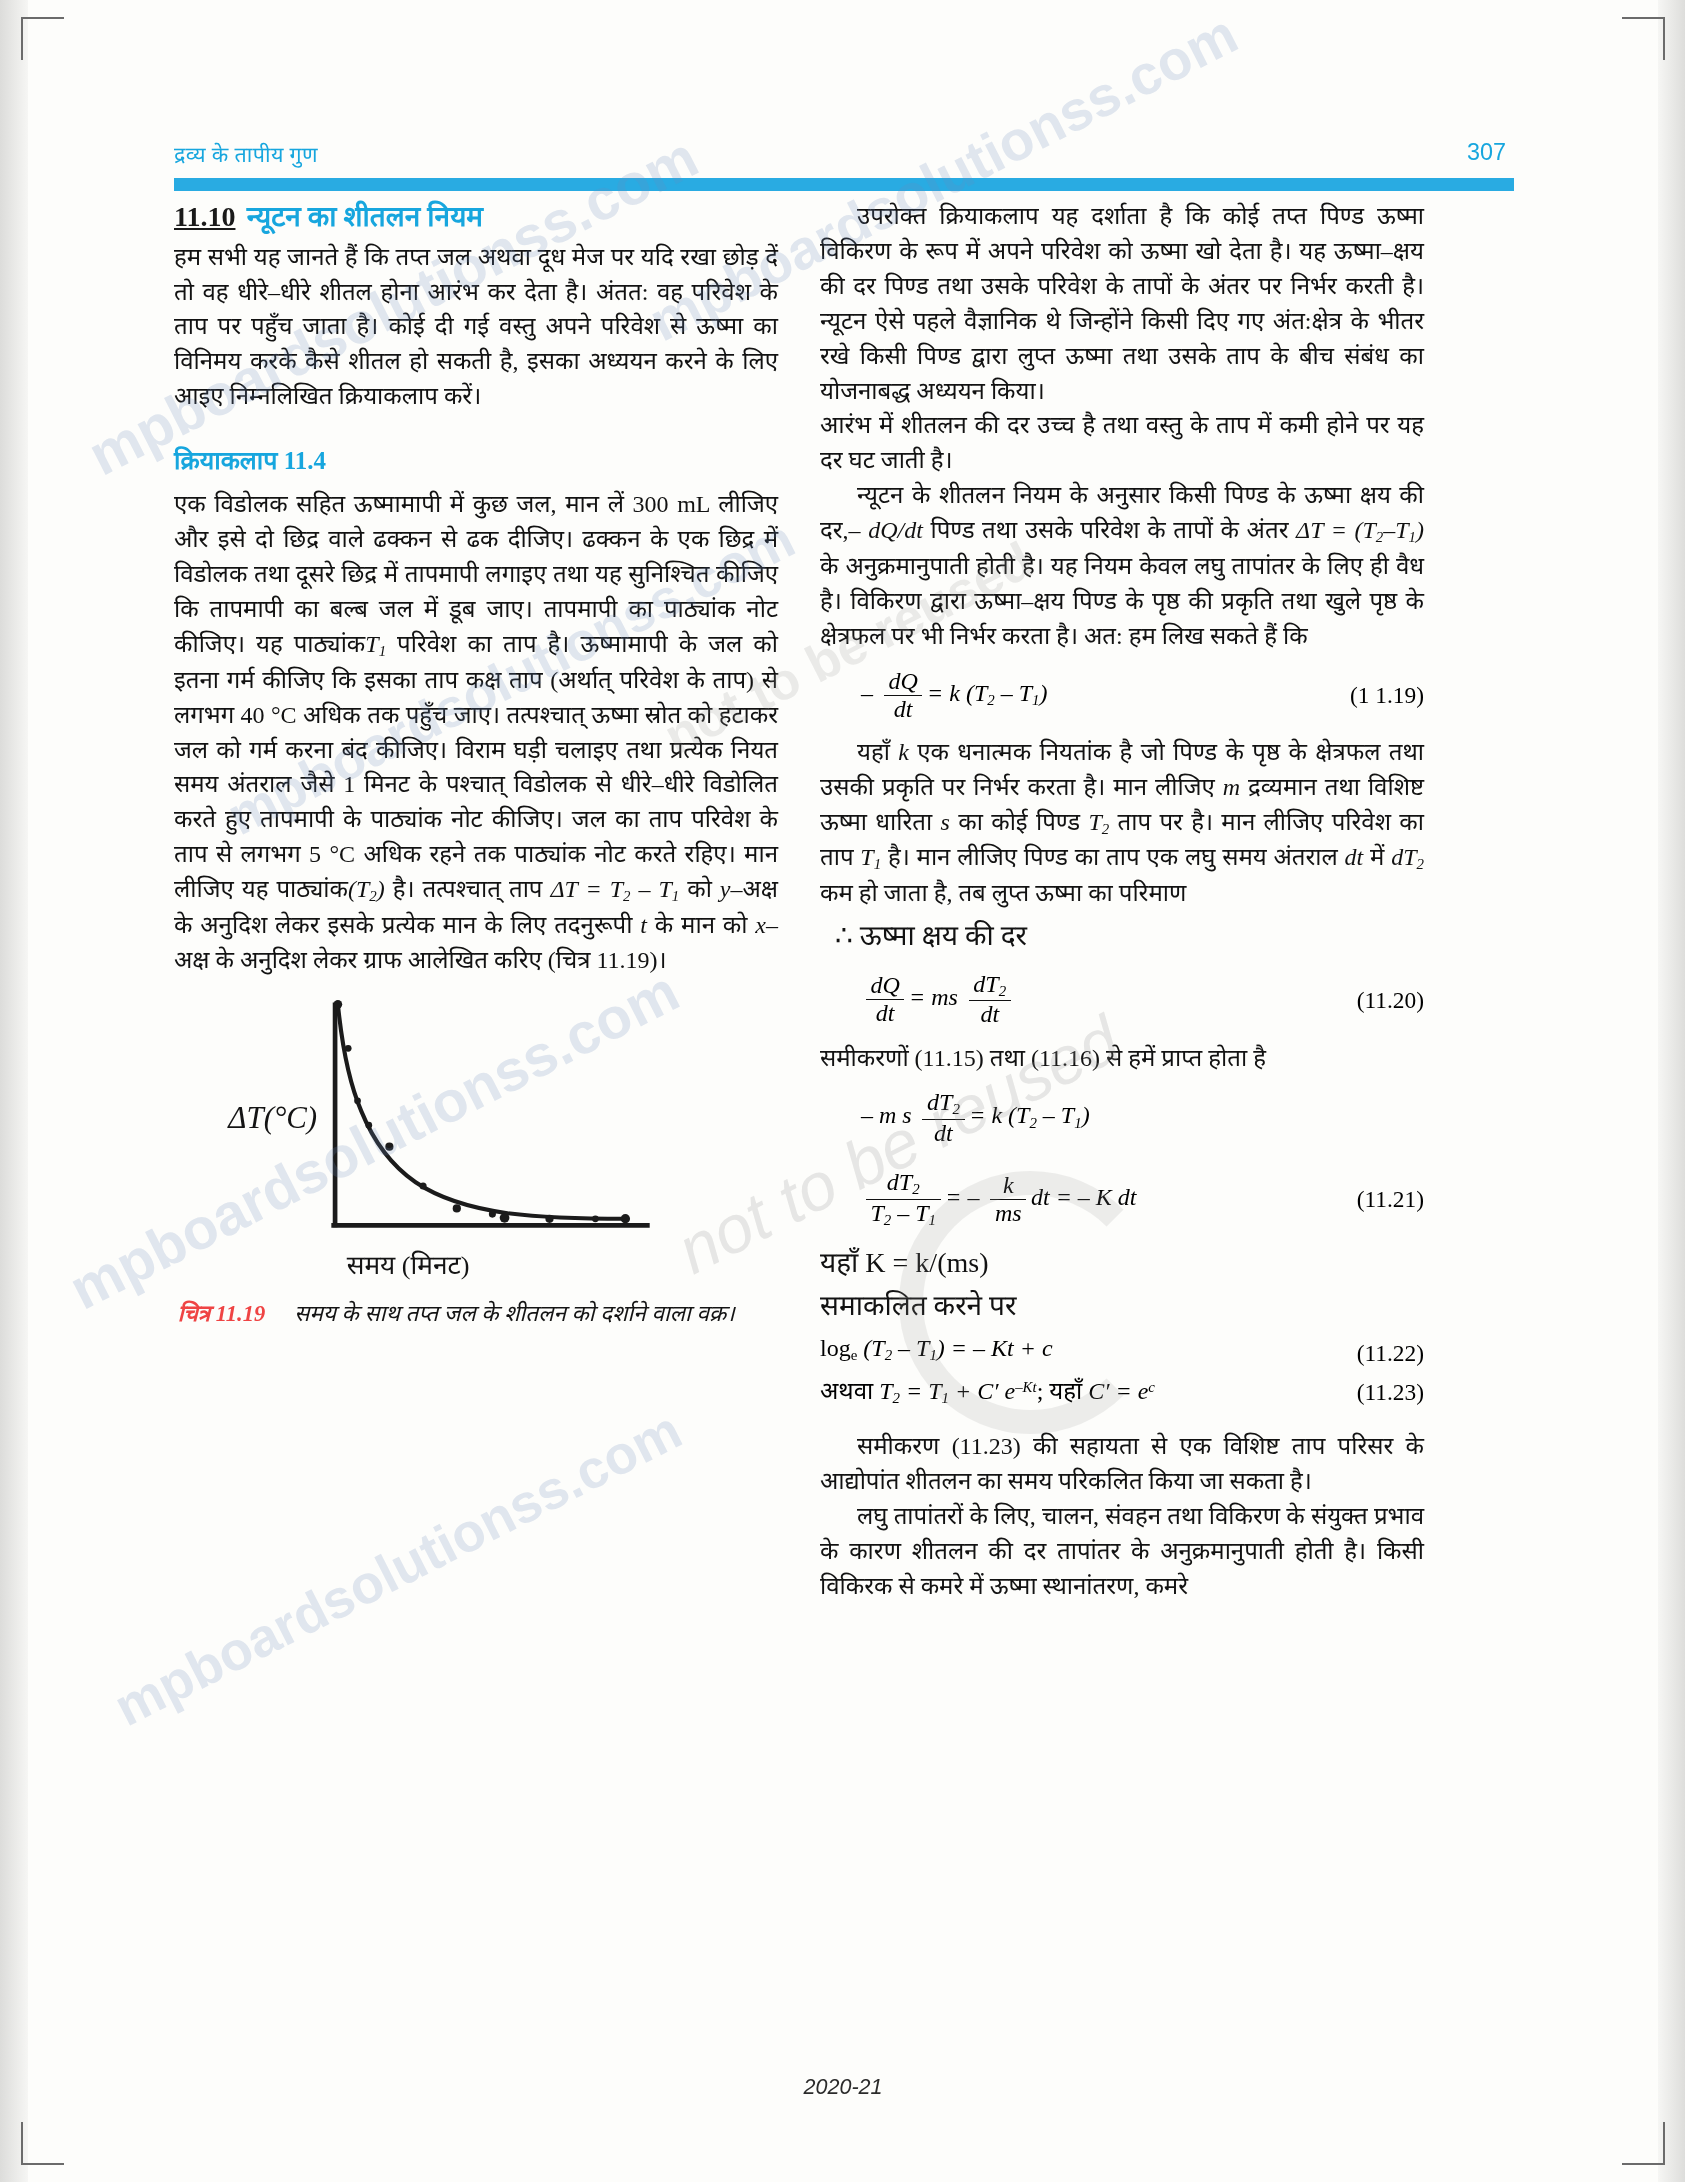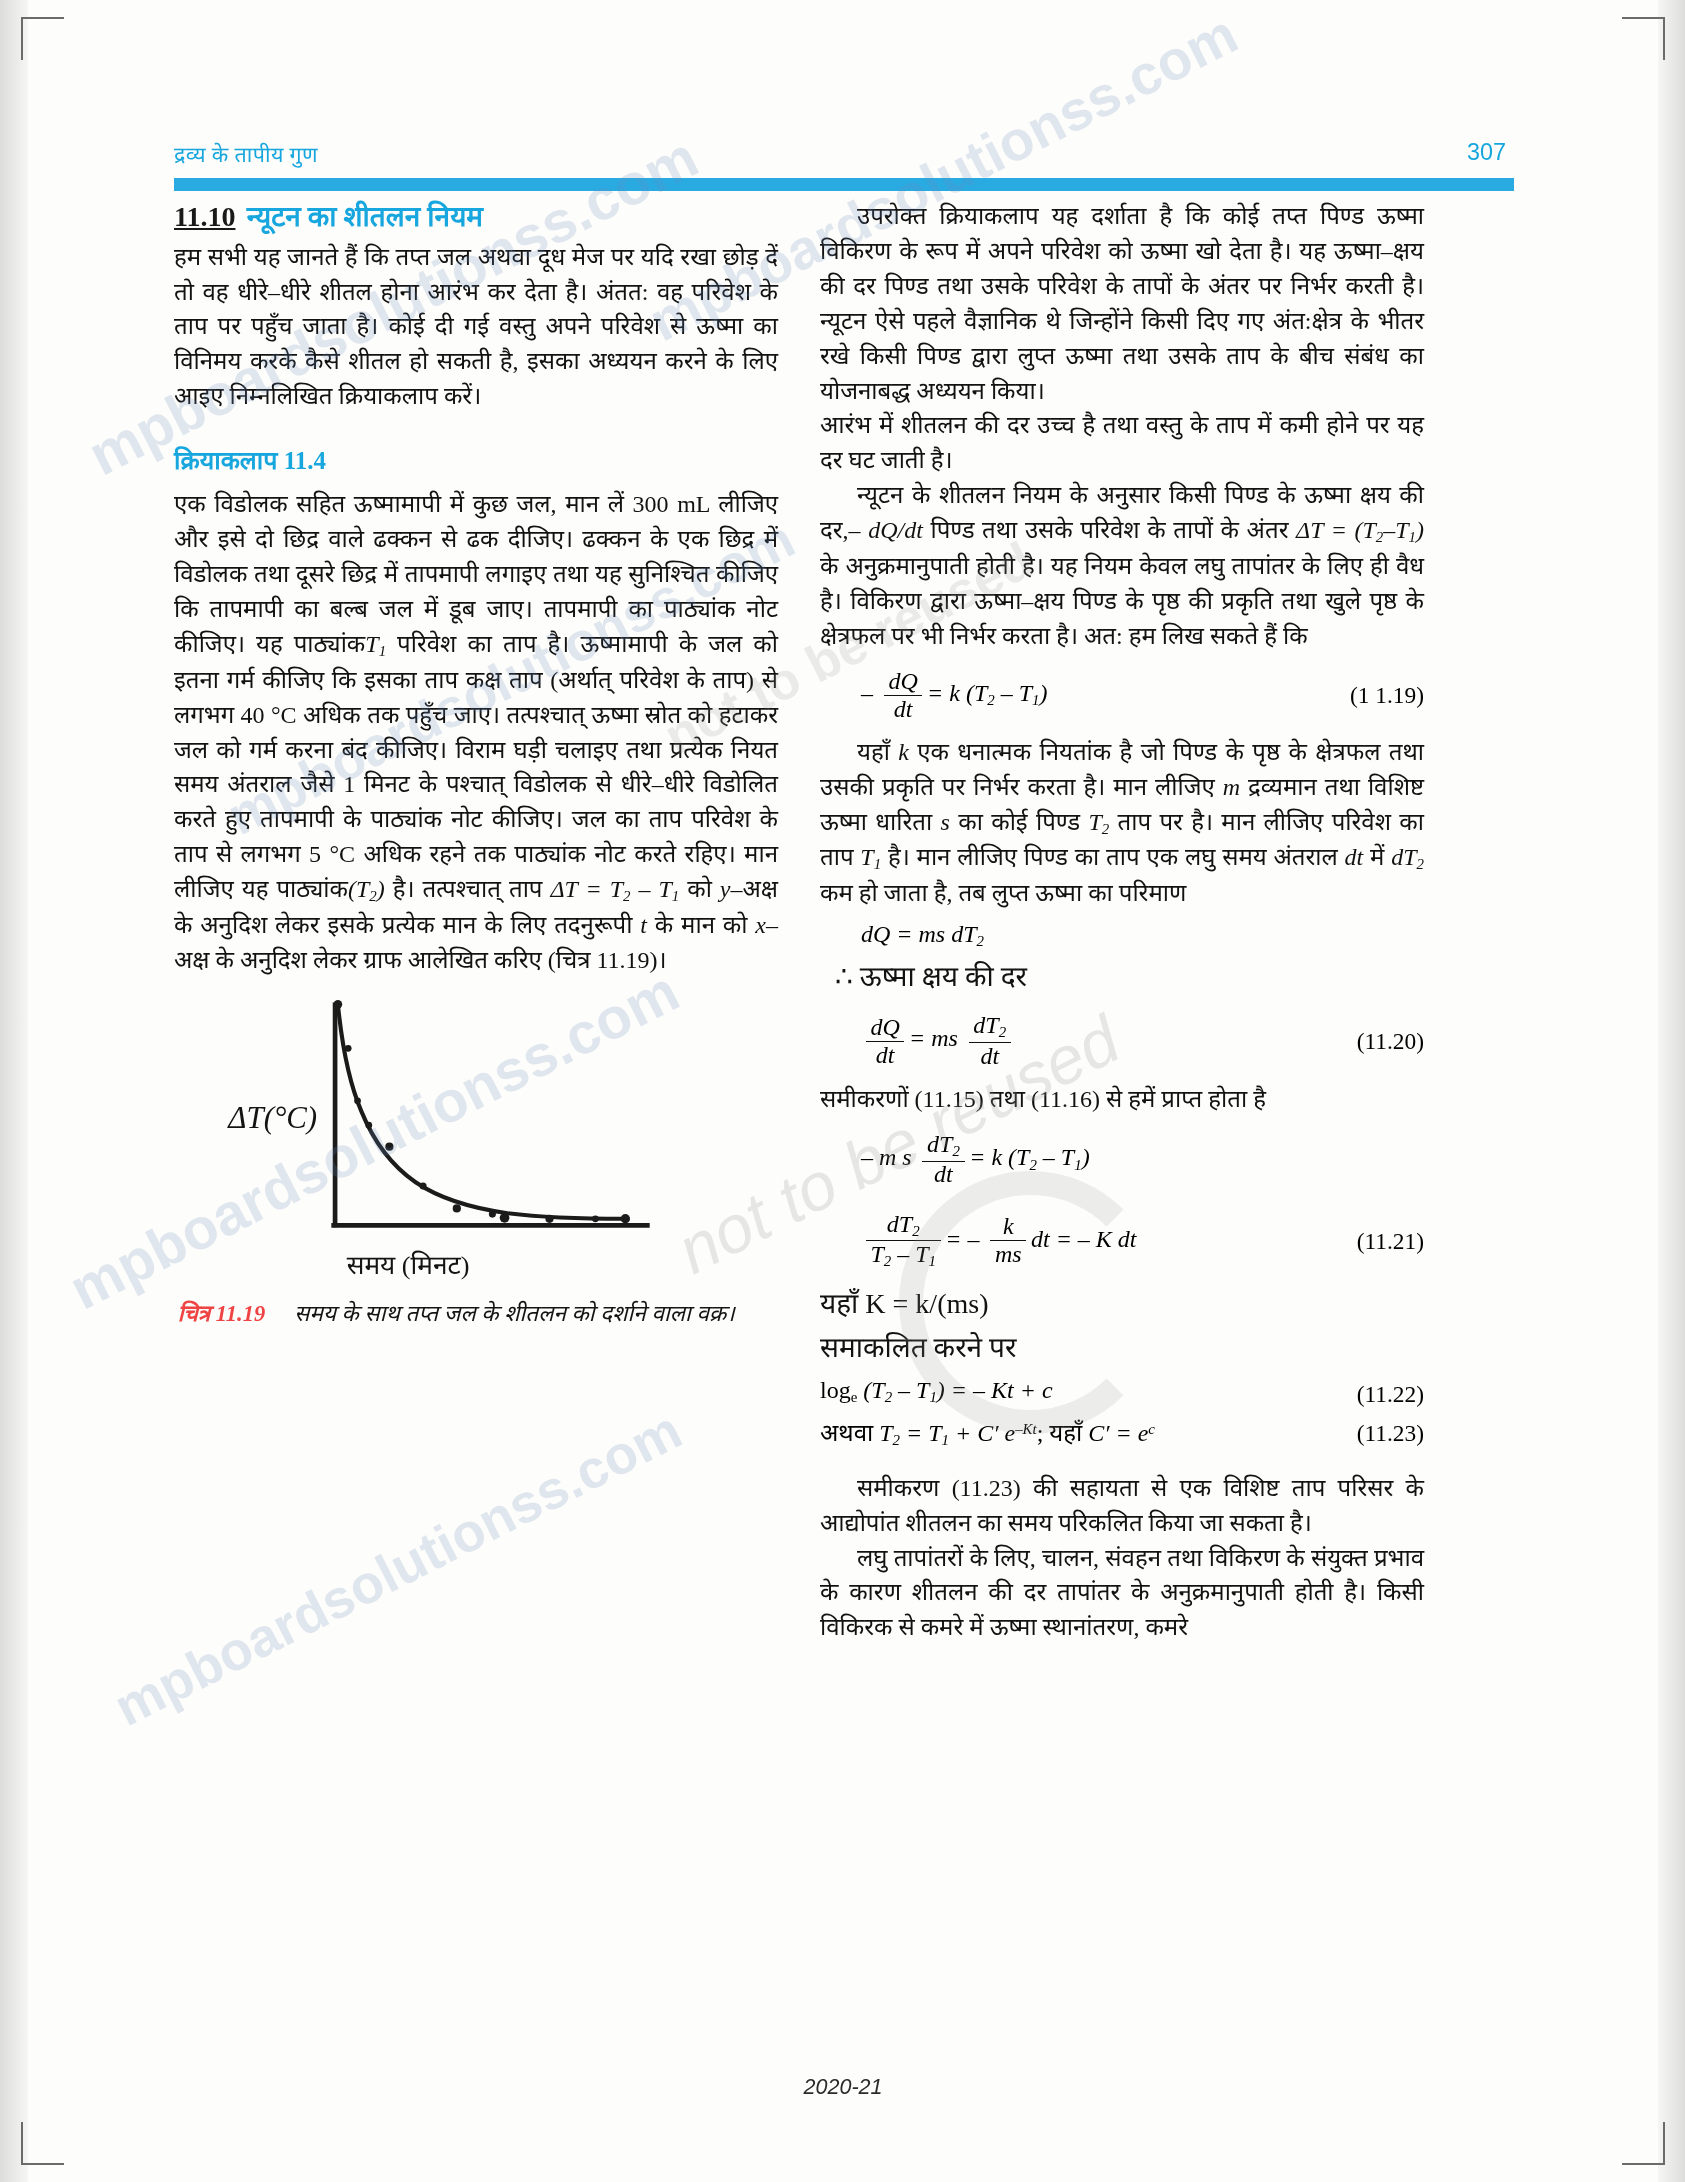--- a/index.html
+++ b/index.html
@@ -326,23 +326,20 @@
 
       <div class="equation-row">
         <span class="eq-body">
           –&nbsp;<span class="frac"><span class="num-part">dQ</span><span class="den-part">dt</span></span>= k (T<sub>2</sub> – T<sub>1</sub>)
         </span>
         <span class="eq-tag">(1 1.19)</span>
       </div>
 
       <p class="para indent"><span>यहाँ </span><span class="mathvar">k</span><span> एक धनात्मक नियतांक है जो पिण्ड के पृष्ठ के क्षेत्रफल तथा उसकी प्रकृति पर निर्भर करता है। मान लीजिए </span><span class="mathvar">m</span><span> द्रव्यमान तथा विशिष्ट ऊष्मा धारिता </span><span class="mathvar">s</span><span> का कोई पिण्ड </span><span class="mathvar">T<sub>2</sub></span><span> ताप पर है। मान लीजिए परिवेश का ताप </span><span class="mathvar">T<sub>1</sub></span><span> है। मान लीजिए पिण्ड का ताप एक लघु समय अंतराल </span><span class="mathvar">dt</span><span> में </span><span class="mathvar"><span>dT</span><sub>2</sub></span><span> कम हो जाता है, तब लुप्त ऊष्मा का परिमाण</span></p>
 
-      <div class="eq-inline-line" style="margin-top:5.6px;">
-        <span>dQ = ms dT</span><sub>2</sub>
-      </div>
 
       <div class="eq-plain-line pad" style="margin-top:3.7px;">∴ ऊष्मा क्षय की दर</div>
 
       <div class="equation-row">
         <span class="eq-body">
           <span class="frac"><span class="num-part">dQ</span><span class="den-part">dt</span></span>= ms <span class="frac"><span class="num-part">dT<sub>2</sub></span><span class="den-part">dt</span></span>
         </span>
         <span class="eq-tag">(11.20)</span>
       </div>
 

